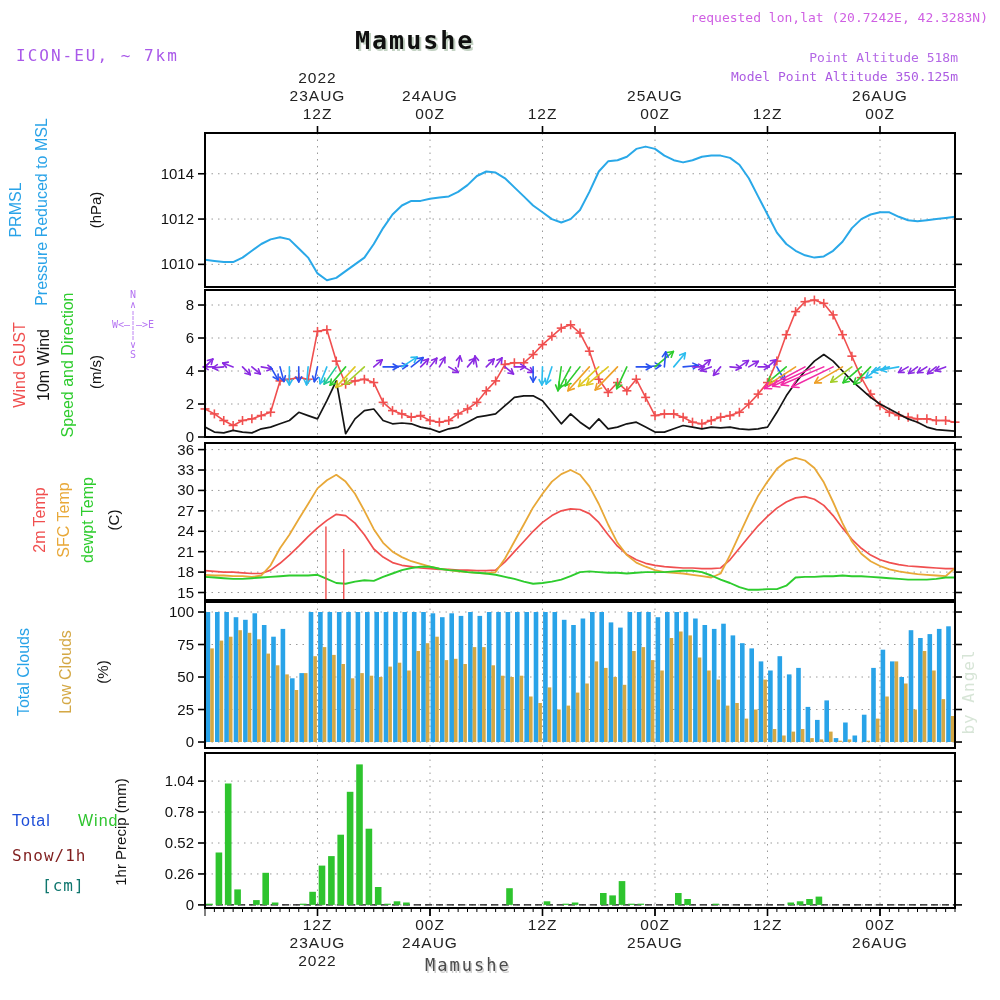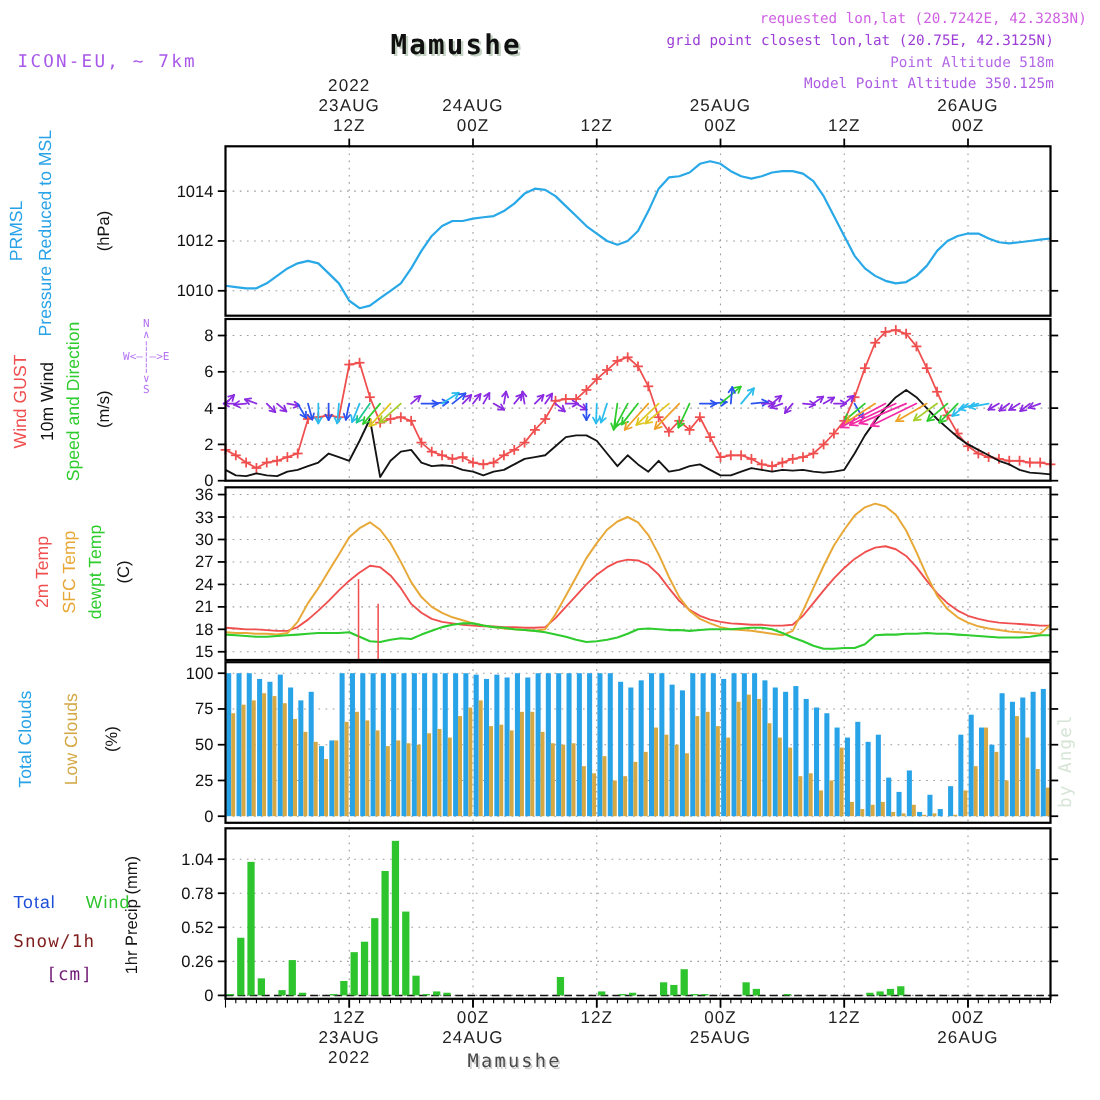--- a/index.html
+++ b/index.html
@@ -27,21 +27,20 @@
                   color:#4a4a4a;text-shadow:1.5px 1.5px 0 #cfcfcf;}
   svg text{font-family:"Liberation Sans",sans-serif;}
 </style>
 </head>
 <body>
 
 <div id="canvas">
 
   <div class="abs station" style="left:355px;top:26px;">Mamushe</div>
   <div class="abs hdr-mono" style="right:12px;top:10px;color:#CF5FE3;">requested lon,lat (20.7242E, 42.3283N)</div>
-  <div class="abs hdr-mono" style="right:42px;top:30px;color:#9C3ED6;">grid point closest lon,lat (20.75E, 42.3125N)</div>
   <div class="abs hdr-mono" style="right:42px;top:50px;color:#B468E6;">Point Altitude 518m</div>
   <div class="abs hdr-mono" style="right:42px;top:69px;color:#AC5CE2;">Model Point Altitude 350.125m</div>
   <div class="abs model-lbl" style="left:16px;top:46px;">ICON-EU, ~ 7km</div>
 
   <div class="vwrap" style="left:16px;top:210px;">
       <span class="lbl" style="color:#29A3E8;font-size:16px;">PRMSL</span>
     </div>
   <div class="vwrap" style="left:42px;top:212px;">
       <span class="lbl" style="color:#29A3E8;font-size:16px;">Pressure Reduced to MSL</span>
     </div>
@@ -90,21 +89,21 @@
   <div class="vwrap" style="left:66px;top:672px;">
       <span class="lbl" style="color:#D4A845;font-size:16px;">Low Clouds</span>
     </div>
   <div class="vwrap" style="left:102px;top:672px;">
       <span class="lbl" style="color:#141414;">(%)</span>
     </div>
 
   <div class="abs lbl" style="left:12px;top:812px;color:#1d4ed8;font-size:16px;letter-spacing:1px;">Total</div>
   <div class="abs lbl" style="left:78px;top:812px;color:#2EC42E;font-size:16px;letter-spacing:1px;">Wind</div>
   <div class="abs lbl" style="left:12px;top:846px;color:#7f1d1d;font-size:16px;letter-spacing:1px;font-family:'DejaVu Sans Mono',monospace;">Snow/1h</div>
-  <div class="abs lbl" style="left:42px;top:876px;color:#701a75;font-size:16px;letter-spacing:1px;font-family:'DejaVu Sans Mono',monospace;">[cm]</div>
+  <div class="abs lbl" style="left:42px;top:876px;color:#0f766e;font-size:16px;letter-spacing:1px;font-family:'DejaVu Sans Mono',monospace;">[cm]</div>
   <div class="vwrap" style="left:120px;top:832px;">
       <span class="lbl" style="color:#141414;">1hr Precip (mm)</span>
     </div>
 
   <div class="watermark" style="left:968px;top:692px;">
     <span>by Angel</span>
     </div>
   <div class="abs footer-station" style="left:425px;top:955px;">Mamushe</div>
 
   <svg id="plot" width="1000" height="1000">

